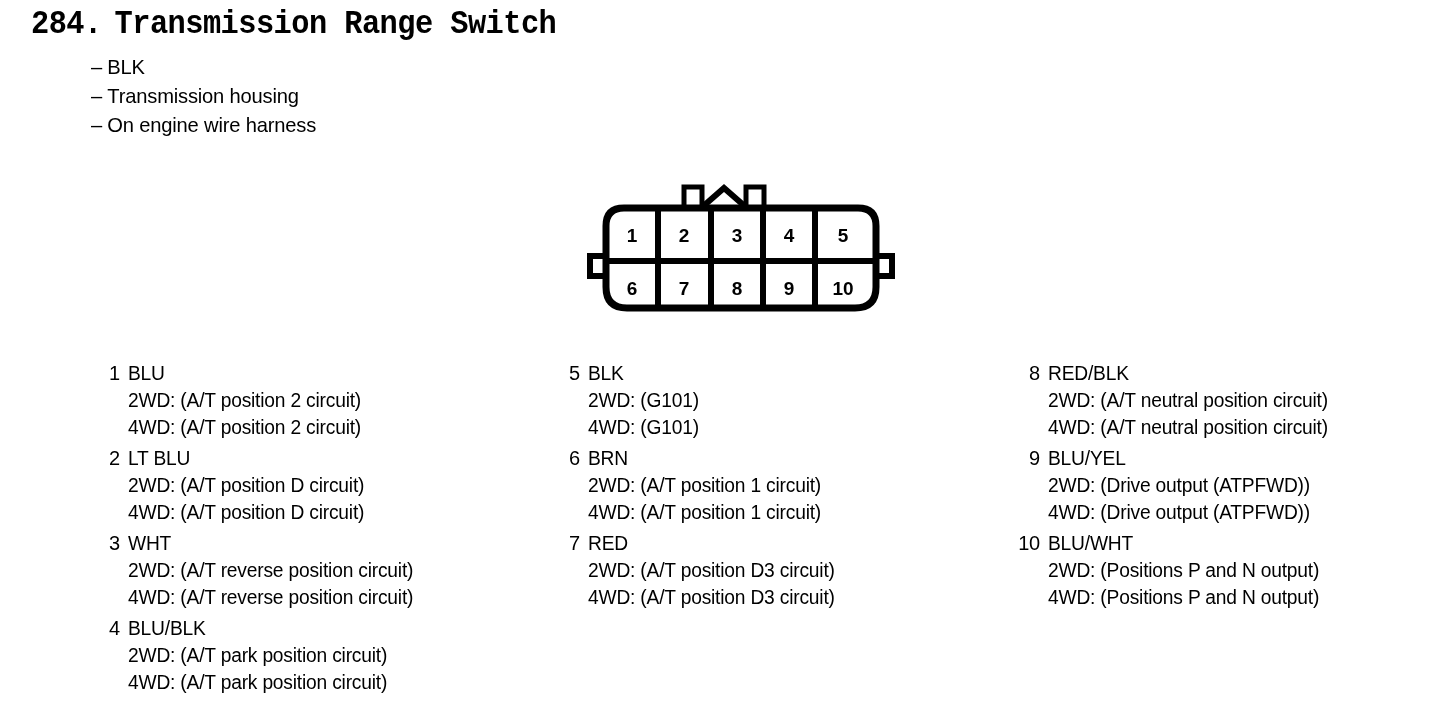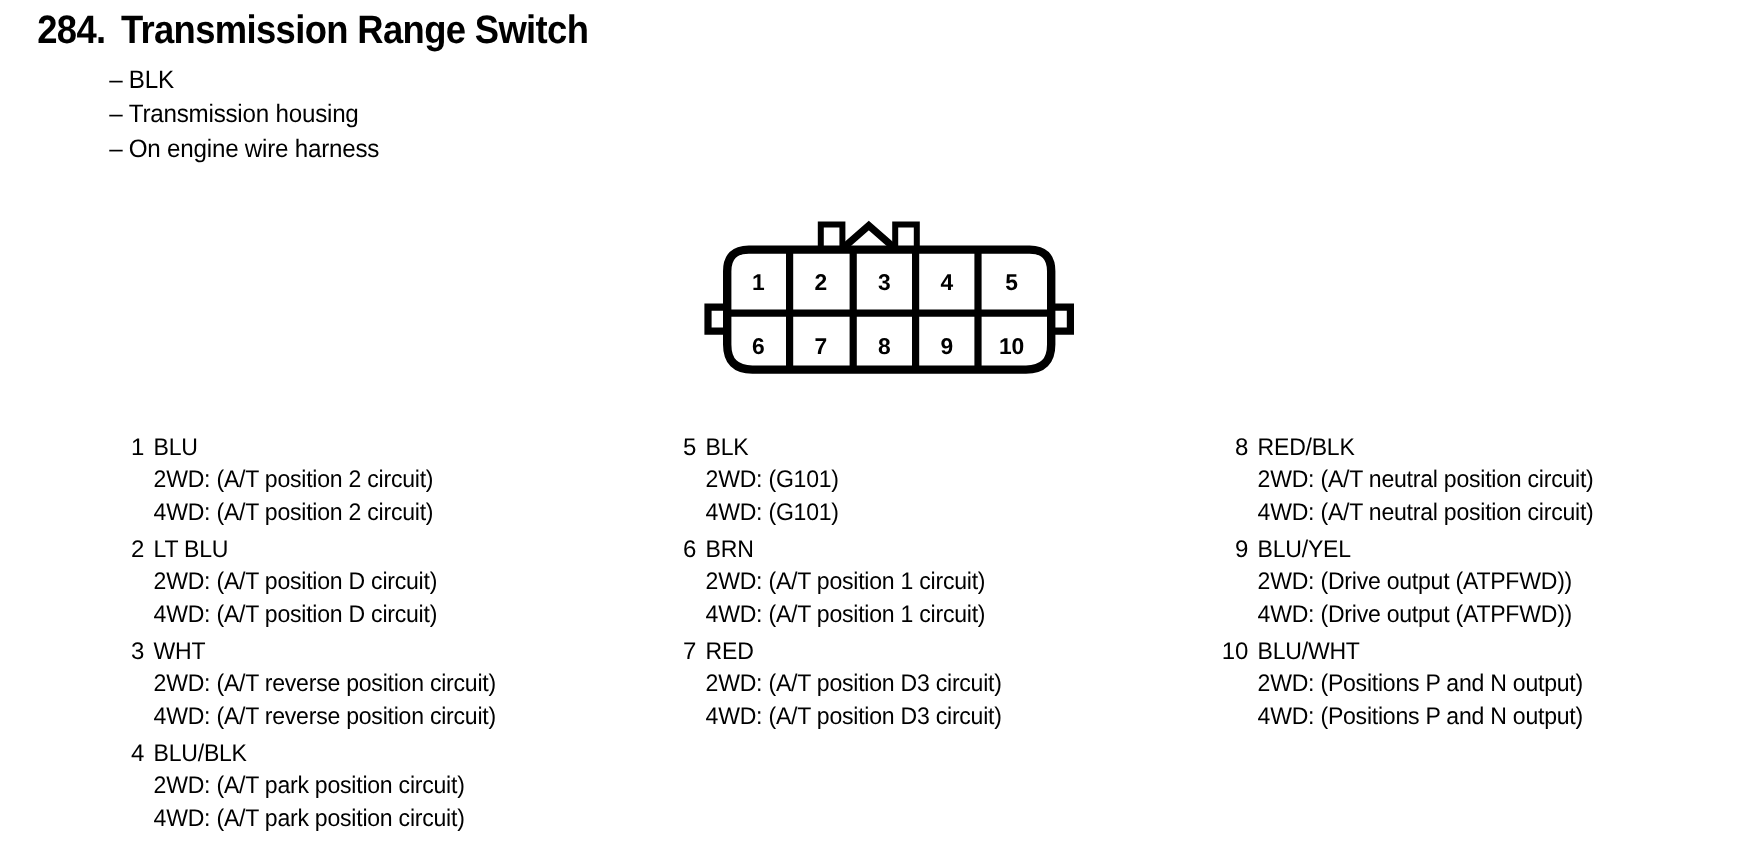--- a/index.html
+++ b/index.html
@@ -16,20 +16,21 @@
     color: #000000;
     overflow: hidden;
   }
 
   
   #header {
     position: absolute;
     left: 31px;
     top: 6px;
     width: 1300px;
+    font-family: Liberation Mono, monospace;
   }
   #title-row {
     display: flex;
     align-items: baseline;
     font-weight: bold;
     font-size: 33px;
     line-height: 38px;
     letter-spacing: -0.6px;
     transform: scaleX(0.92);
     transform-origin: left top;

